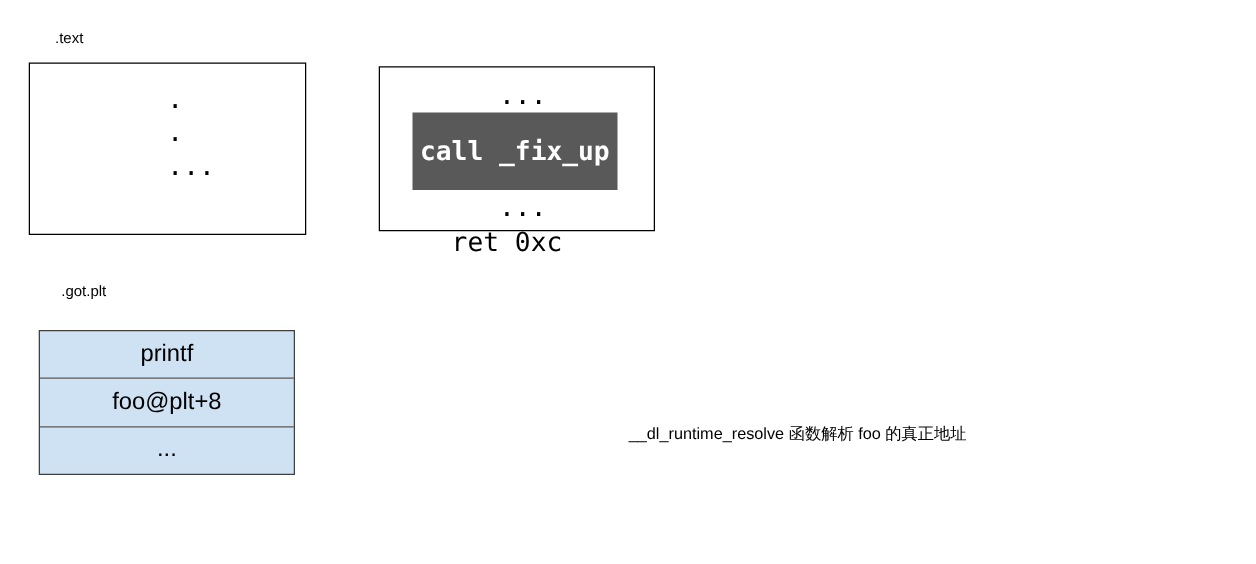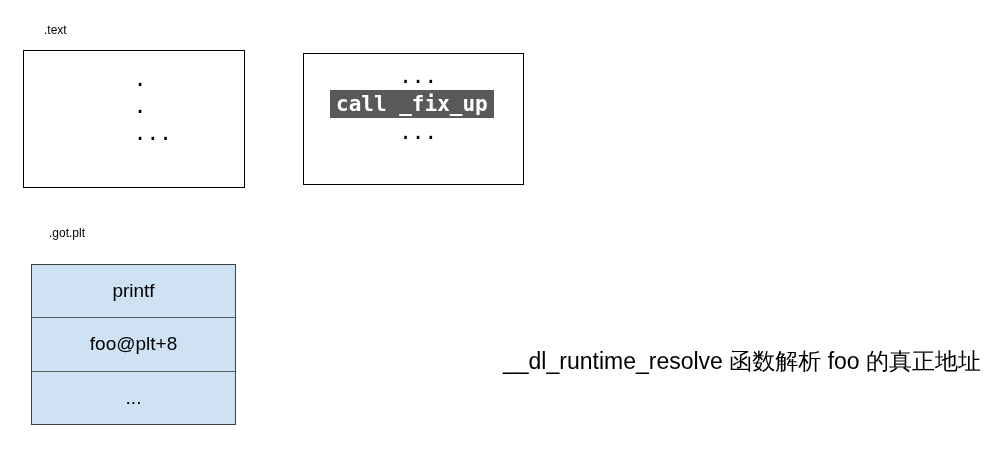--- a/index.html
+++ b/index.html
@@ -53,74 +53,76 @@
   .resolve-box .mono-line { line-height: 28px; }
   .mono-line {
     white-space: pre;
     color: var(--text_color, #000000);
   }
   .highlight {
     display: inline-block;
     background: var(--highlight_bg, #595959);
     color: var(--highlight_text, #ffffff);
     font-weight: bold;
-    padding: 0 6px;
+    padding: 17px 6px;
     margin-left: -6px;
   }
 
   .got-table {
     position: absolute;
     left: 31px;
     top: 264px;
     width: 205px;
-    height: 161px;
+    height: 116px;
     box-sizing: border-box;
     border: 1.5px solid var(--table_border, #404040);
     background: var(--table_fill, #cfe2f3);
     display: flex;
     flex-direction: column;
+    justify-content: flex-end;
   }
   .got-row {
     flex: 1;
     display: flex;
     align-items: center;
     justify-content: center;
     font-size: 19px;
     color: var(--text_color, #000000);
   }
   .got-row + .got-row {
     border-top: 1px solid var(--table_divider, #595959);
   }
 
   .caption {
     position: absolute;
     left: 503px;
-    top: 349px;
+    top: 335px;
     width: 500px;
-    font-size: 23px;
+    font-size: 13px;
     line-height: 24px;
     color: var(--text_color, #000000);
   }
 </style>
 </head>
 <body>
 
 <div class="canvas">
 
   <div class="box-label label-text">.text</div>
   <div class="code-box text-box">
     <div class="mono-line">      .</div>
     <div class="mono-line">      .</div>
     <div class="mono-line">      ...</div>
   </div>
 
   <div class="code-box resolve-box">
     <div class="mono-line">     ...</div>
     <div class="mono-line"><span class="highlight">call _fix_up</span></div>
     <div class="mono-line">     ...</div>
+    <div class="mono-line">  ret 0xc</div>
   </div>
 
   <div class="box-label label-gotplt">.got.plt</div>
   <div class="got-table">
     <div class="got-row">printf</div>
     <div class="got-row">foo@plt+8</div>
     <div class="got-row">...</div>
   </div>
 
   <div class="caption">

